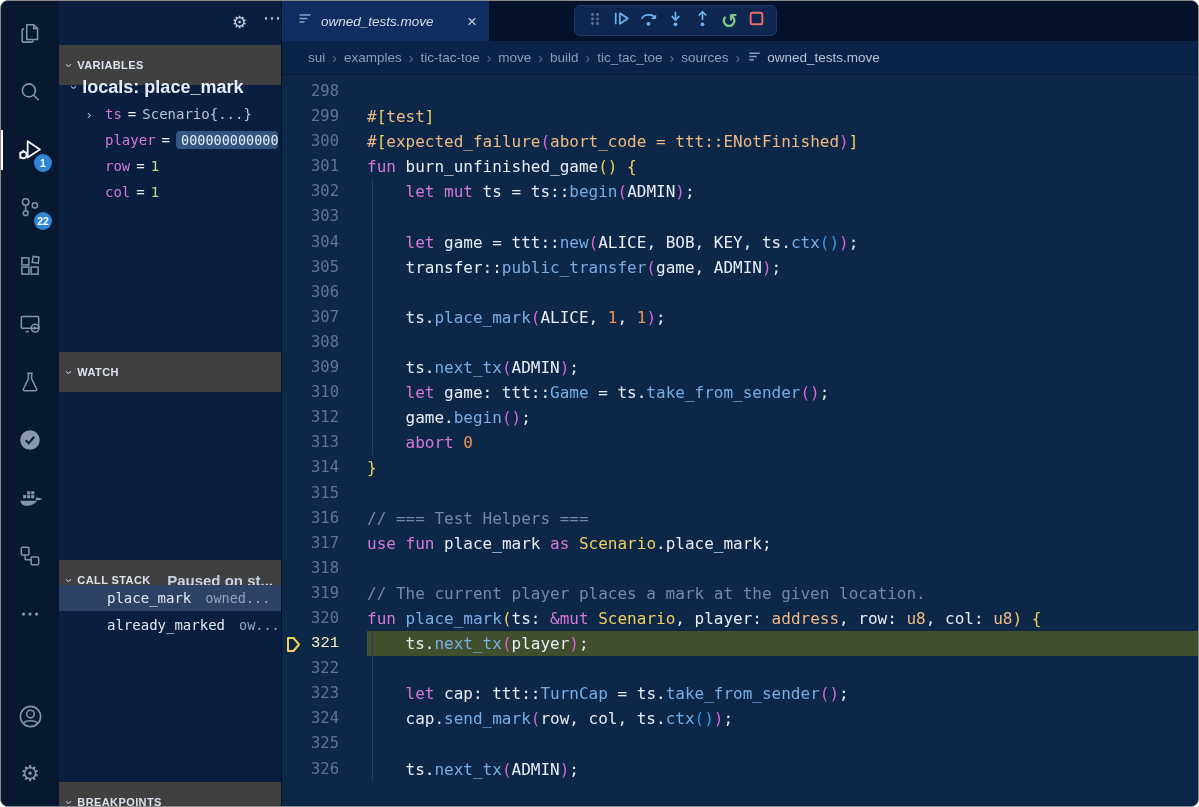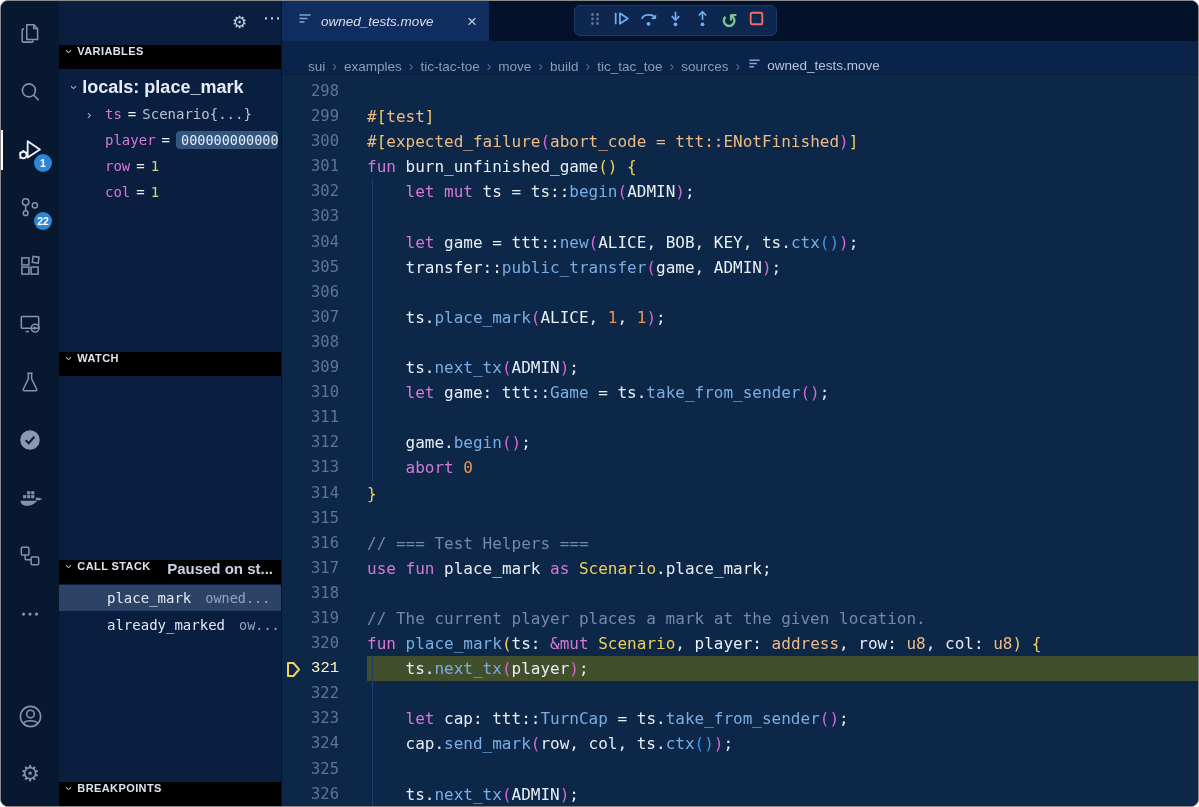--- a/index.html
+++ b/index.html
@@ -18,21 +18,21 @@
   .glyph-icon{font-size:22px;line-height:1;}
   
   .sidebar{position:absolute;left:58px;top:0;bottom:0;width:223px;background:#0a1f40;border-right:1px solid #05122b;box-sizing:border-box;overflow:hidden;}
   .side-toolbar{position:absolute;left:0;top:0;right:0;height:42px;}
   .config-pill{position:absolute;left:28px;top:7px;width:140px;height:28px;background:#071a38;border-radius:5px;display:flex;align-items:center;gap:7px;padding:0 8px;box-sizing:border-box;cursor:pointer;}
   .cfg-label{color:#e8edf4;font-size:13px;white-space:nowrap;}
   .chev-down{display:inline-block;transform:rotate(90deg);color:#c9d4e4;font-size:15px;line-height:1;}
   .chev-down.sm{font-size:13px;color:#aebbd0;}
   .tb-gear{position:absolute;left:173px;top:11px;font-size:17px;color:#c3cede;cursor:pointer;}
   .tb-more{position:absolute;left:204px;top:6px;font-size:18px;color:#c3cede;cursor:pointer;letter-spacing:1px;}
-  .sec-header{position:absolute;left:0;right:0;height:24px;background:#000000;display:flex;align-items:flex-start;gap:6px;padding-left:8px;cursor:pointer;}
+  .sec-header{position:absolute;left:0;right:0;height:40px;background:#404040;display:flex;align-items:center;gap:6px;padding-left:8px;cursor:pointer;}
   .sec-title{color:#dce3ee;font-size:11px;font-weight:bold;letter-spacing:.4px;}
   .sec-status{margin-left:auto;margin-right:8px;color:#c7d2e3;font-size:15px;font-weight:bold;}
   .scope-row{position:absolute;left:0;right:0;top:73px;height:26px;display:flex;align-items:center;gap:6px;padding-left:13px;cursor:pointer;}
   .scope-label{color:#e6ecf5;font-size:18px;font-weight:bold;}
   .var-row{position:absolute;left:0;right:0;height:26px;display:flex;align-items:center;font-family:"DejaVu Sans Mono",monospace;font-size:14px;padding-left:46px;box-sizing:border-box;cursor:pointer;}
   .var-row .vchev{position:absolute;left:28px;color:#aebbd0;font-size:13px;font-family:"Liberation Sans",sans-serif;}
   .var-name{color:var(--keyword-pink,#d678d6);}
   .var-eq{color:#e9edf4;padding:0 6px;}
   .var-val{color:#b9c5d6;}
   .var-val.num{color:#c6da8a;}
@@ -43,21 +43,21 @@
   .stack-file{color:#93a3bd;font-size:13.5px;}
   
   .editor{position:absolute;left:281px;top:0;right:0;bottom:0;background:#0c2748;}
   .tabbar{position:absolute;left:0;top:0;right:0;height:40px;background:#03112a;}
   .tab{position:absolute;left:0;top:0;width:207px;height:40px;background:#0f2d5e;display:flex;align-items:center;gap:8px;padding:0 12px 0 15px;box-sizing:border-box;cursor:pointer;}
   .tab-title{color:#d8dfeb;font-size:13.5px;font-style:italic;white-space:nowrap;}
   .tab-close{margin-left:auto;color:#c3cedd;font-size:17px;line-height:1;cursor:pointer;}
   .debug-toolbar{position:absolute;left:292px;top:4px;height:31px;background:#0d2750;border:1px solid #1e3a66;border-radius:6px;display:flex;align-items:center;padding:0 6px;box-sizing:border-box;}
   .dbg-btn{width:27px;height:27px;display:flex;align-items:center;justify-content:center;cursor:pointer;}
   .dbg-restart{color:var(--restart-green,#7ec687);font-size:20px;font-weight:bold;font-family:"DejaVu Sans",sans-serif;line-height:1;}
-  .breadcrumbs{position:absolute;left:0;top:40px;right:0;height:34px;background:#0a2449;display:flex;align-items:flex-end;gap:7px;padding-left:26px;border-bottom:1px solid #081d3a;box-sizing:border-box;}
+  .breadcrumbs{position:absolute;left:0;top:40px;right:0;height:34px;background:#0a2449;display:flex;align-items:center;gap:7px;padding-left:26px;border-bottom:1px solid #081d3a;box-sizing:border-box;}
   .crumb{color:#8b9cba;font-size:13.5px;cursor:pointer;white-space:nowrap;}
   .crumb-sep{color:#5d7294;font-size:14px;}
   .crumb-file{color:#b7c3d8;font-size:13.5px;display:flex;align-items:center;gap:5px;cursor:pointer;}
   
   .code{position:absolute;left:0;top:74px;right:0;bottom:0;padding-top:4px;font-family:"DejaVu Sans Mono",monospace;font-size:16px;overflow:hidden;}
   .cline{display:flex;height:25.1px;line-height:25.1px;}
   .gut{width:85px;flex:none;position:relative;}
   .lnum{position:absolute;left:0;width:57px;text-align:right;color:#5f7596;font-size:15.5px;cursor:pointer;}
   .cline.cur .lnum{color:#fef9c3;font-family:Liberation Mono, monospace;}
   .marker{position:absolute;left:4px;top:4px;}
@@ -422,26 +422,20 @@
           <div class="lc"><span class="iguide"></span><span class="tk-tx">    ts.</span><span class="tk-fn">next_tx</span><span class="tk-b2">(</span><span class="tk-tx">ADMIN</span><span class="tk-b2">)</span><span class="tk-tx">;</span></div>
         </div>
         <div class="cline">
           <div class="gut">
             <span class="lnum">310</span>
           </div>
           <div class="lc"><span class="iguide"></span><span class="tk-tx">    </span><span class="tk-kw">let</span><span class="tk-tx"> game: ttt::</span><span class="tk-fn">Game</span><span class="tk-tx"> = ts.</span><span class="tk-fn">take_from_sender</span><span class="tk-b2">()</span><span class="tk-tx">;</span></div>
         </div>
         <div class="cline">
           <div class="gut">
-            <span class="lnum">311</span>
-          </div>
-          <div class="lc"><span class="iguide"></span></div>
-        </div>
-        <div class="cline">
-          <div class="gut">
             <span class="lnum">312</span>
           </div>
           <div class="lc"><span class="iguide"></span><span class="tk-tx">    game.</span><span class="tk-fn">begin</span><span class="tk-b2">()</span><span class="tk-tx">;</span></div>
         </div>
         <div class="cline">
           <div class="gut">
             <span class="lnum">313</span>
           </div>
           <div class="lc"><span class="iguide"></span><span class="tk-tx">    </span><span class="tk-kw">abort</span><span class="tk-tx"> </span><span class="tk-nm">0</span></div>
         </div>

